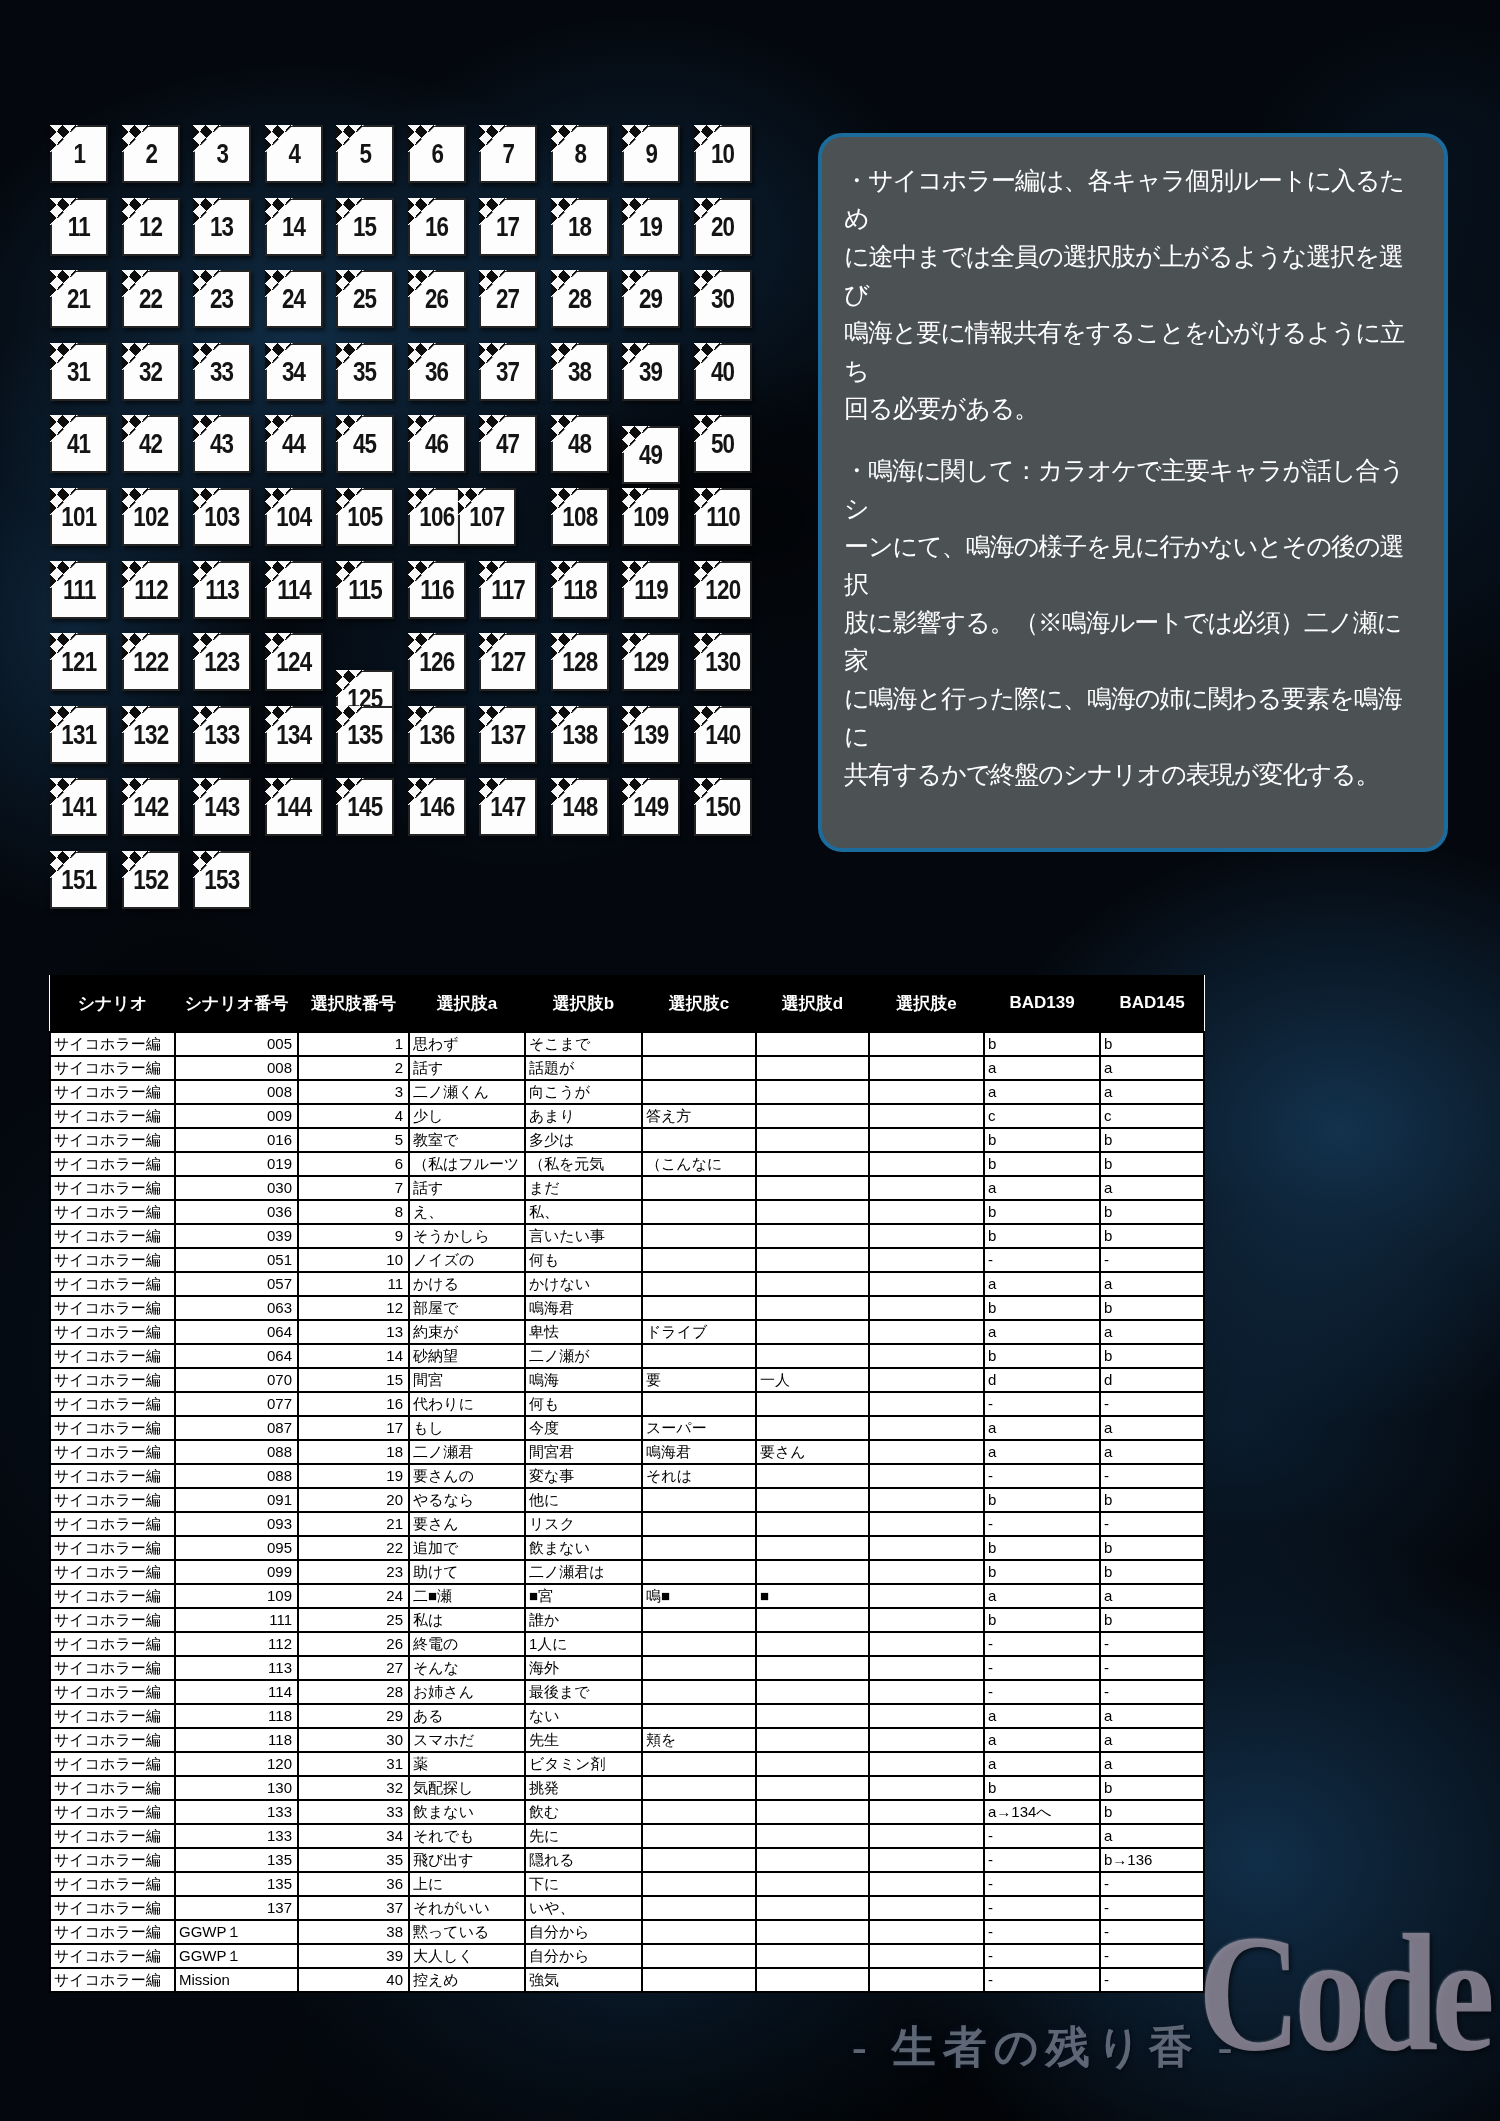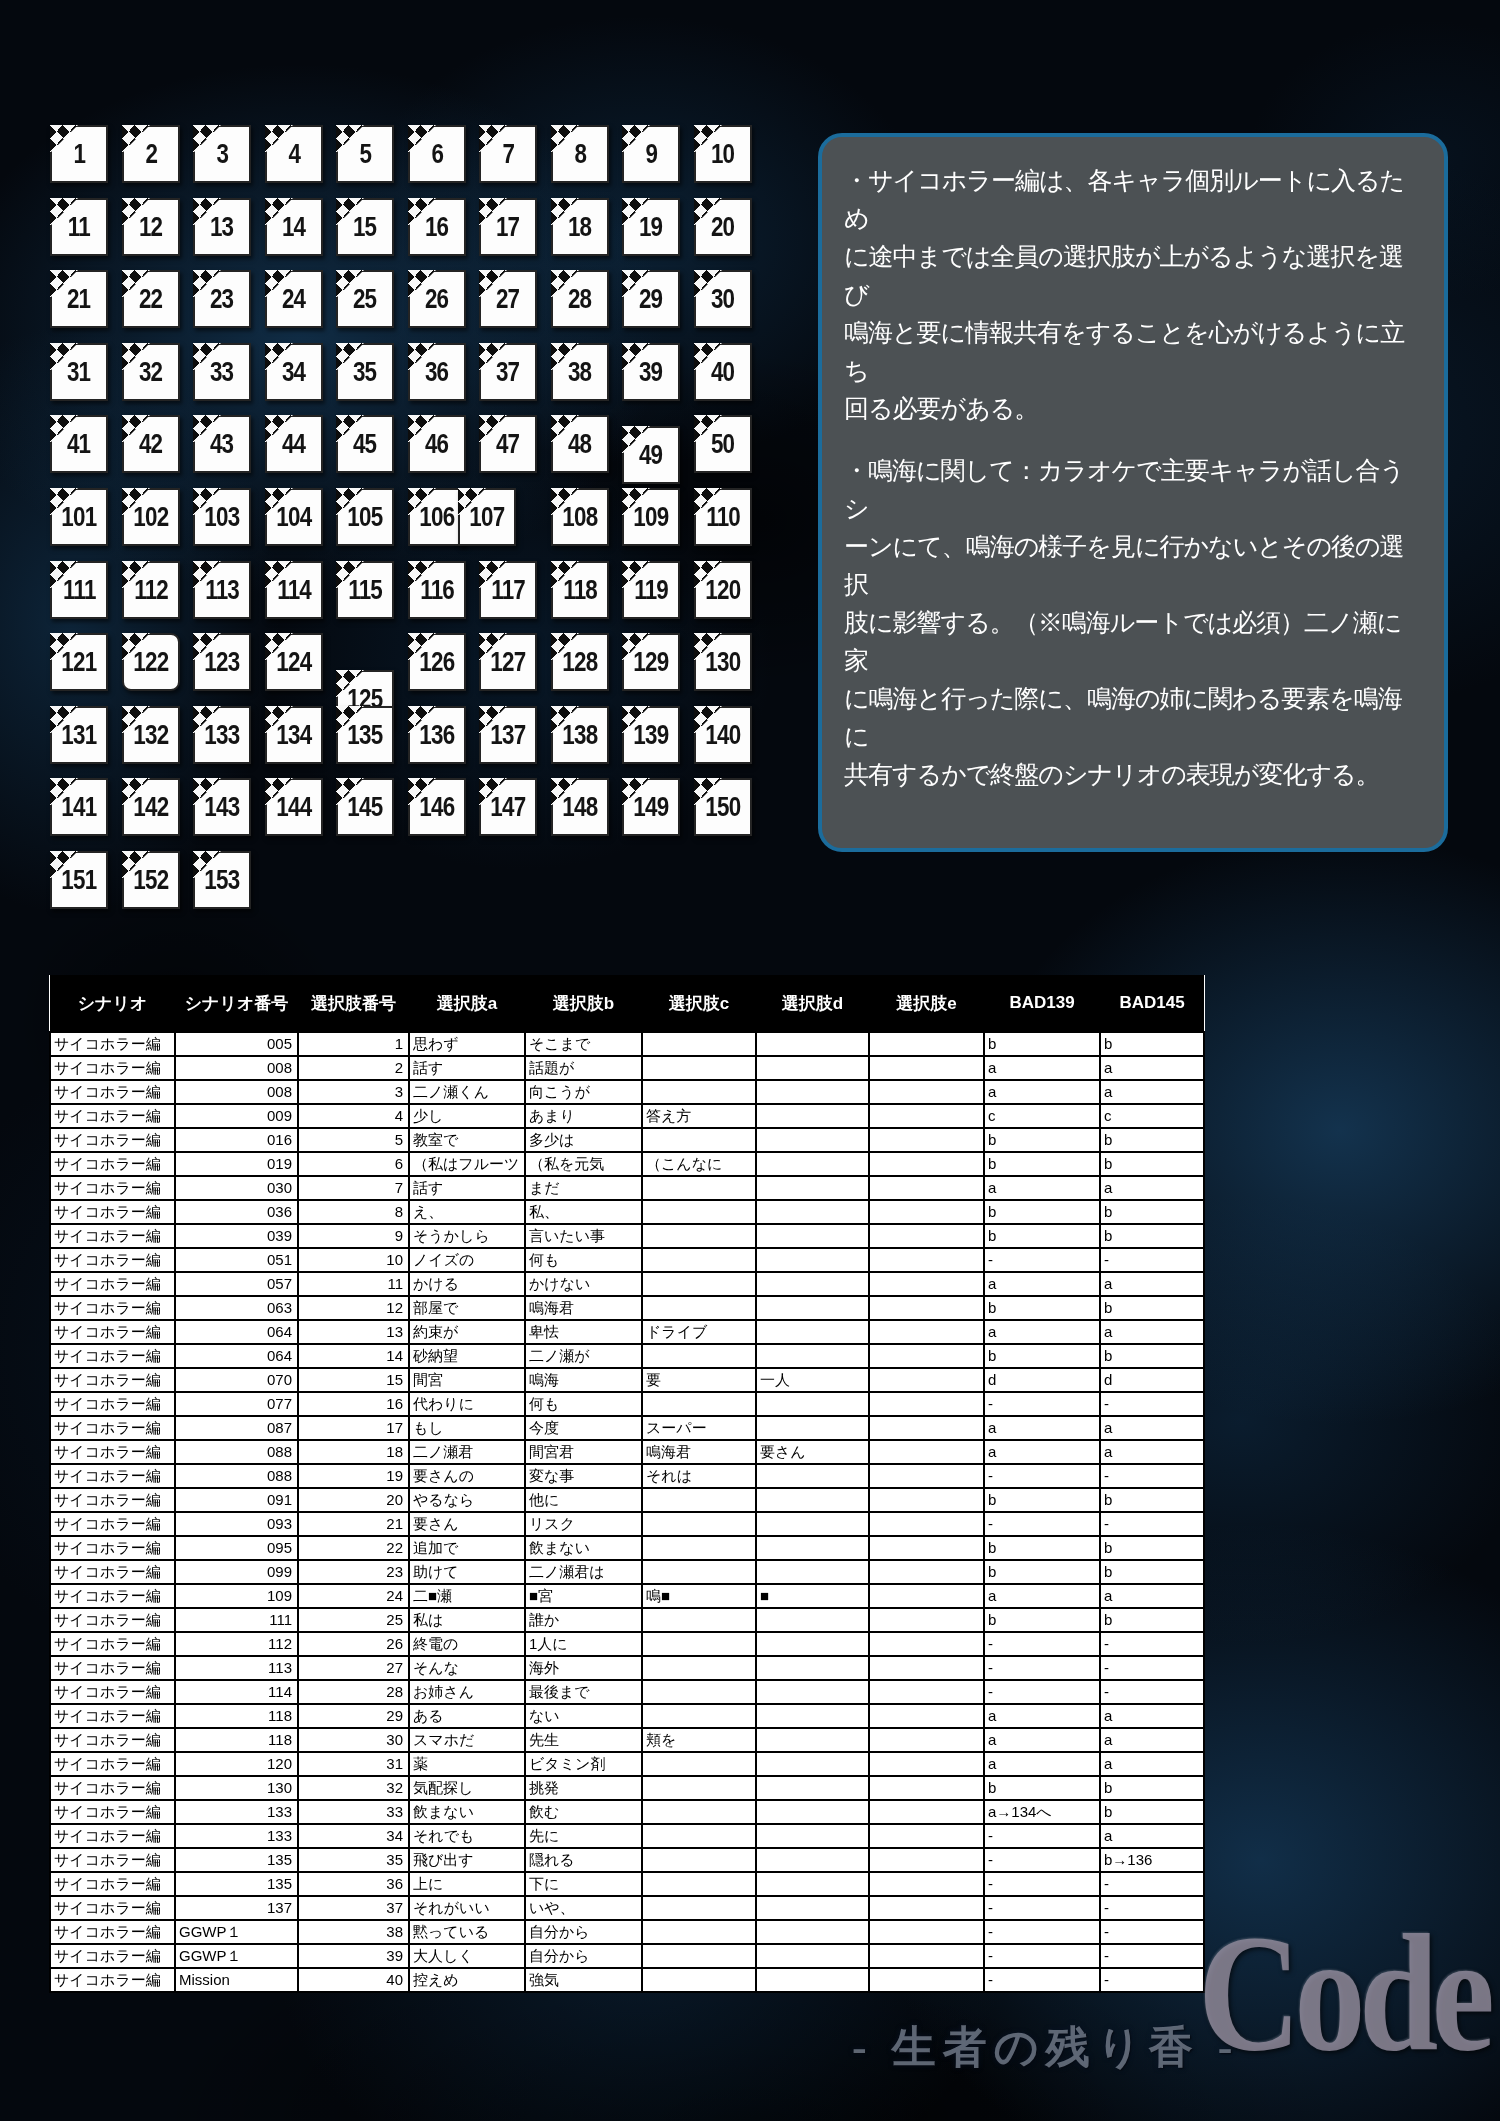--- a/index.html
+++ b/index.html
@@ -357,21 +357,21 @@
         <span class="num">119</span>
       </div>
       <div class="tile" style="left: 694px; top: 561px;">
         <span class="checker"></span>
         <span class="num">120</span>
       </div>
       <div class="tile" style="left: 50px; top: 633px;">
         <span class="checker"></span>
         <span class="num">121</span>
       </div>
-      <div class="tile" style="left: 122px; top: 633px; border-radius: 9px;">
+      <div class="tile" style="left: 122px; top: 633px;">
         <span class="checker"></span>
         <span class="num">122</span>
       </div>
       <div class="tile" style="left: 193px; top: 633px;">
         <span class="checker"></span>
         <span class="num">123</span>
       </div>
       <div class="tile" style="left: 265px; top: 633px;">
         <span class="checker"></span>
         <span class="num">124</span>

